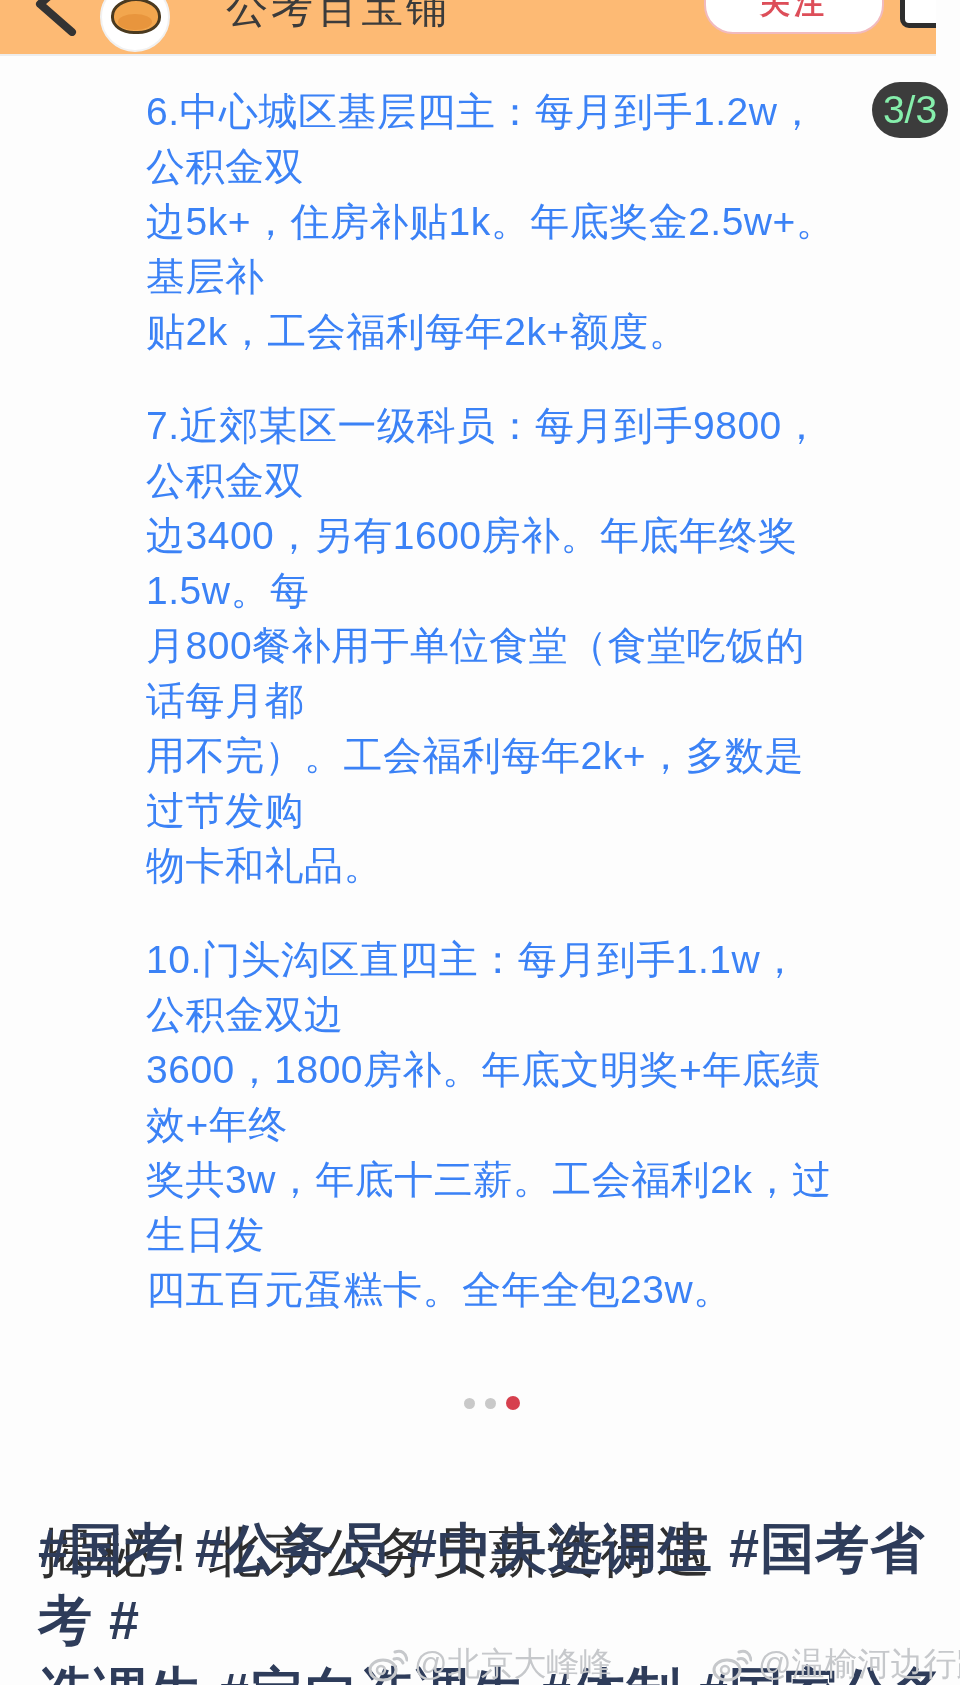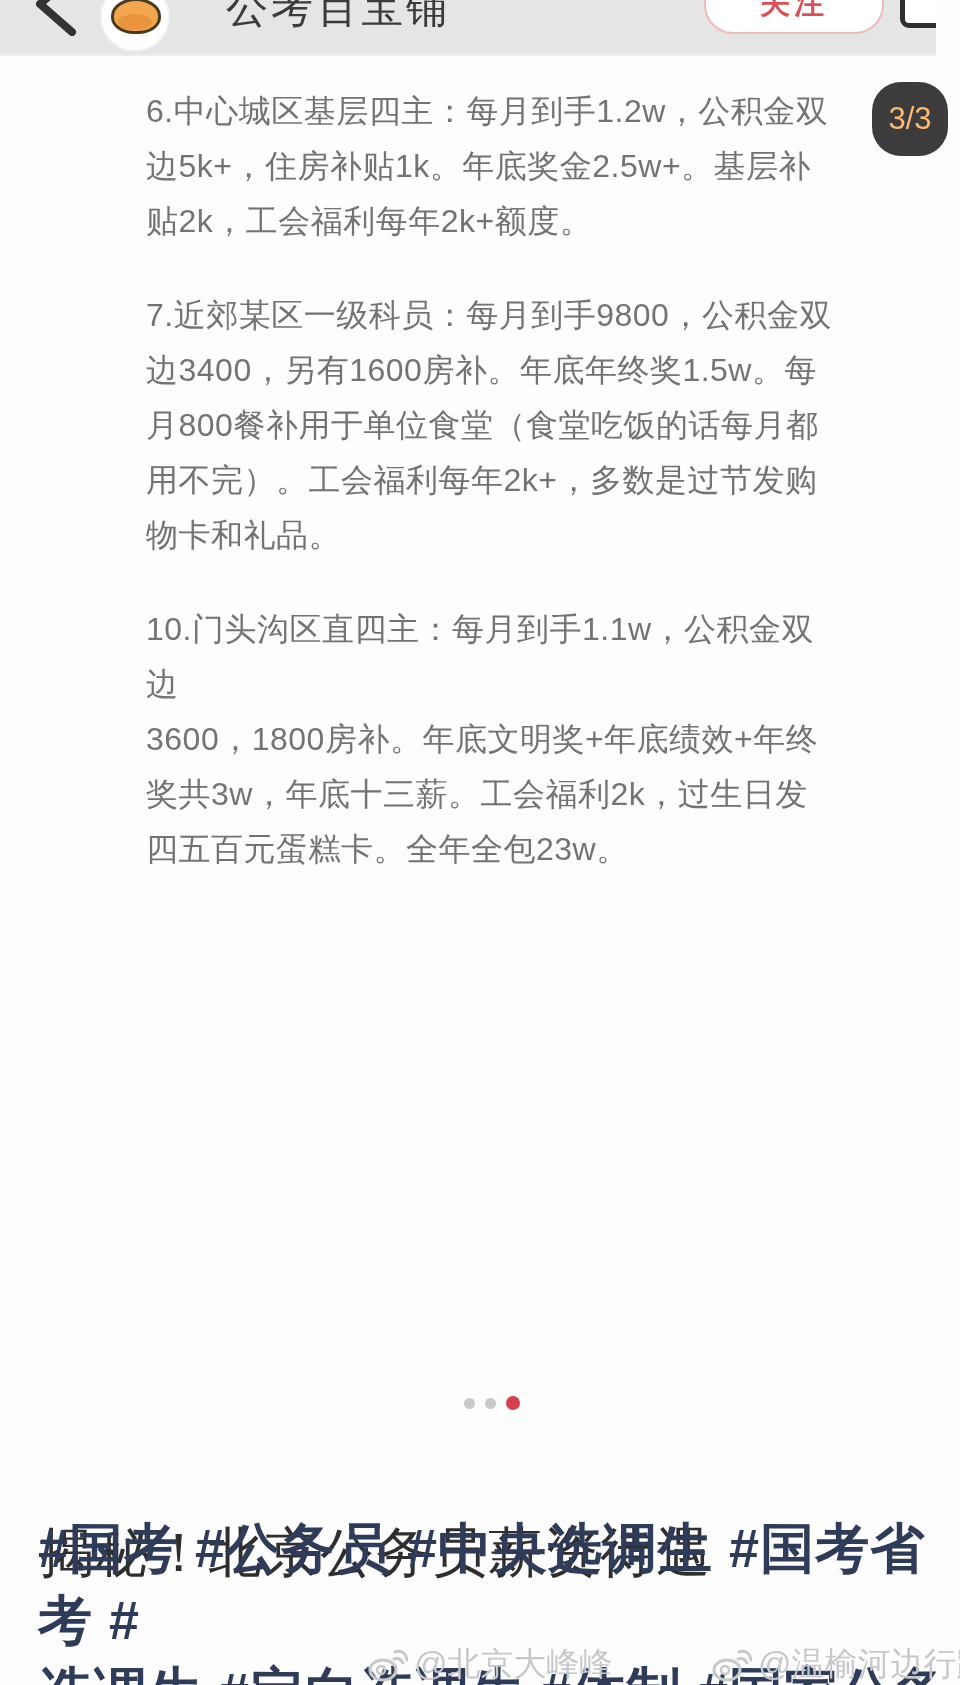--- a/index.html
+++ b/index.html
@@ -1,44 +1,44 @@
 <!DOCTYPE html>
 <html><head>
 <meta charset="utf-8">
 <style>
   html,body{margin:0;padding:0;background:#e9e9e9;}
   .page{position:relative;width:960px;height:1685px;margin:0 auto;background:#fdfdfd;
         overflow:hidden;font-family:"Liberation Sans","DejaVu Sans",sans-serif;}
 
   
-  .topbar{position:absolute;top:0;left:0;width:936px;height:54px;background:#e5e5e5;
+  .topbar{position:absolute;top:0;left:0;width:936px;height:54px;background:#fdba74;
           border-bottom:2px solid #ededed;overflow:hidden;z-index:5;}
   .back-btn{position:absolute;left:24px;top:-34px;width:60px;height:70px;}
   .avatar{position:absolute;left:100px;top:-18px;width:66px;height:66px;border-radius:50%;
           background:#ffffff;border:2px solid #f1f1f1;overflow:hidden;}
   .avatar .blob{position:absolute;left:9px;top:14px;width:44px;height:30px;border-radius:50% 50% 46% 46%;
           background:#f2a64e;border:3px solid #4a3a20;}
   .avatar .blob2{position:absolute;left:16px;top:30px;width:34px;height:16px;border-radius:50%;
           background:#e8953d;}
   .account-name{position:absolute;left:226px;top:-20px;font-size:42px;font-weight:500;
           color:#3b3b3b;letter-spacing:3px;white-space:nowrap;}
   .follow-btn{position:absolute;left:704px;top:-28px;width:176px;height:58px;border:2px solid #f1babe;
           border-radius:29px;background:#fff;color:#dd4e59;font-size:30px;font-weight:600;
           display:flex;align-items:center;justify-content:center;letter-spacing:4px;}
   .share-btn{position:absolute;left:900px;top:-18px;width:42px;height:36px;
           border:5px solid #2e2e2e;border-radius:9px;background:#fff;}
 
   
-  .page-badge{position:absolute;left:872px;top:82px;width:76px;height:74px;border-radius:29px;
-          background:#3c3c3c;color:#fdba74;font-size:31px;display:flex;align-items:center;
+  .page-badge{position:absolute;left:872px;top:82px;width:76px;height:56px;border-radius:29px;
+          background:#3c3c3c;color:#86efac;font-size:39px;display:flex;align-items:center;
           justify-content:center;z-index:4;}
 
   
   .text-block{position:absolute;left:146px;top:84px;width:692px;}
-  .para{font-size:32px;line-height:55px;color:#737373;white-space:pre-line;
+  .para{font-size:39px;line-height:55px;color:#3b82f6;white-space:pre-line;
         margin:0 0 39px 0;letter-spacing:0.5px;}
 
   
   .dots{position:absolute;left:0;top:1396px;width:960px;display:flex;justify-content:center;
         align-items:center;gap:10px;transform:translateX(12px);}
   .dot{width:11px;height:11px;border-radius:50%;background:#c9c9c9;}
   .dot.active{width:14px;height:14px;background:#d6404e;}
 
   
   .footer-title{position:absolute;left:40px;top:1517px;font-size:54px;font-weight:500;

